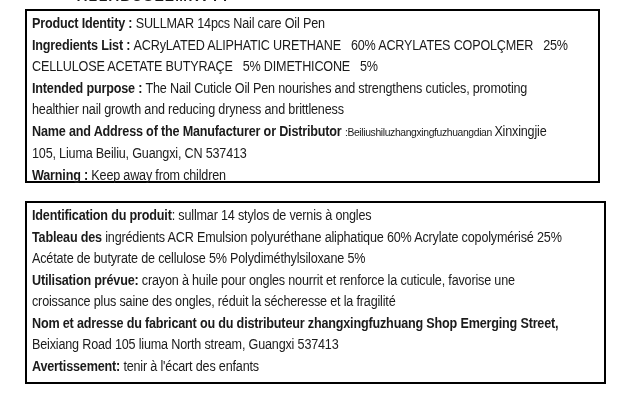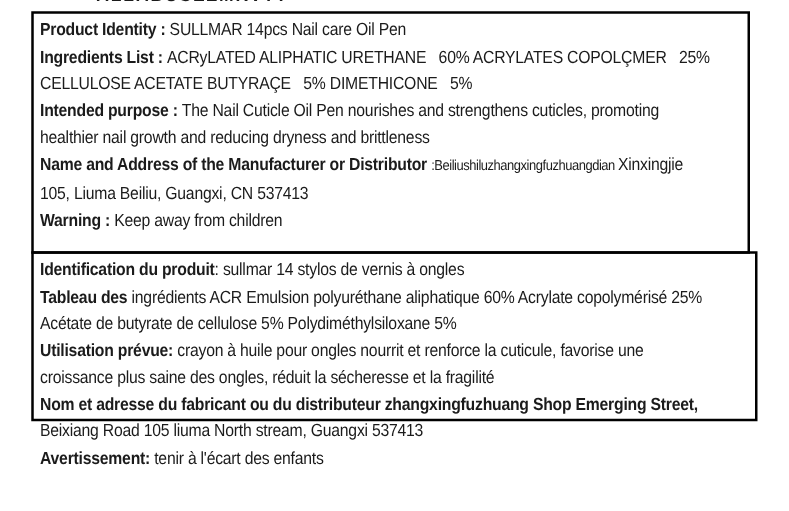--- a/index.html
+++ b/index.html
@@ -21,22 +21,22 @@
     font-weight: bold; font-size: 14px; line-height: 15px;
     margin-top: -11px; letter-spacing: 1.5px;
   }
   .box {
     position: absolute; left: 25px;
     border: 2px solid #000000;
     box-sizing: border-box;
     padding: 2px 0 0 5px;
     background: transparent;
   }
-  #box-en { top: 9px;   width: 575px; height: 194px; }
-  #box-fr { top: 201px; width: 581px; height: 136px; }
+  #box-en { top: 9px;   width: 575px; height: 174px; }
+  #box-fr { top: 201px; width: 581px; height: 183px; }
   .ln {
     margin: 0;
     font-size: 14px;
     line-height: 21.5px;
     white-space: pre;            
     letter-spacing: -0.2px;
     transform: scaleX(0.9);     
     transform-origin: 0 50%;
     overflow: visible;           
   }                              

